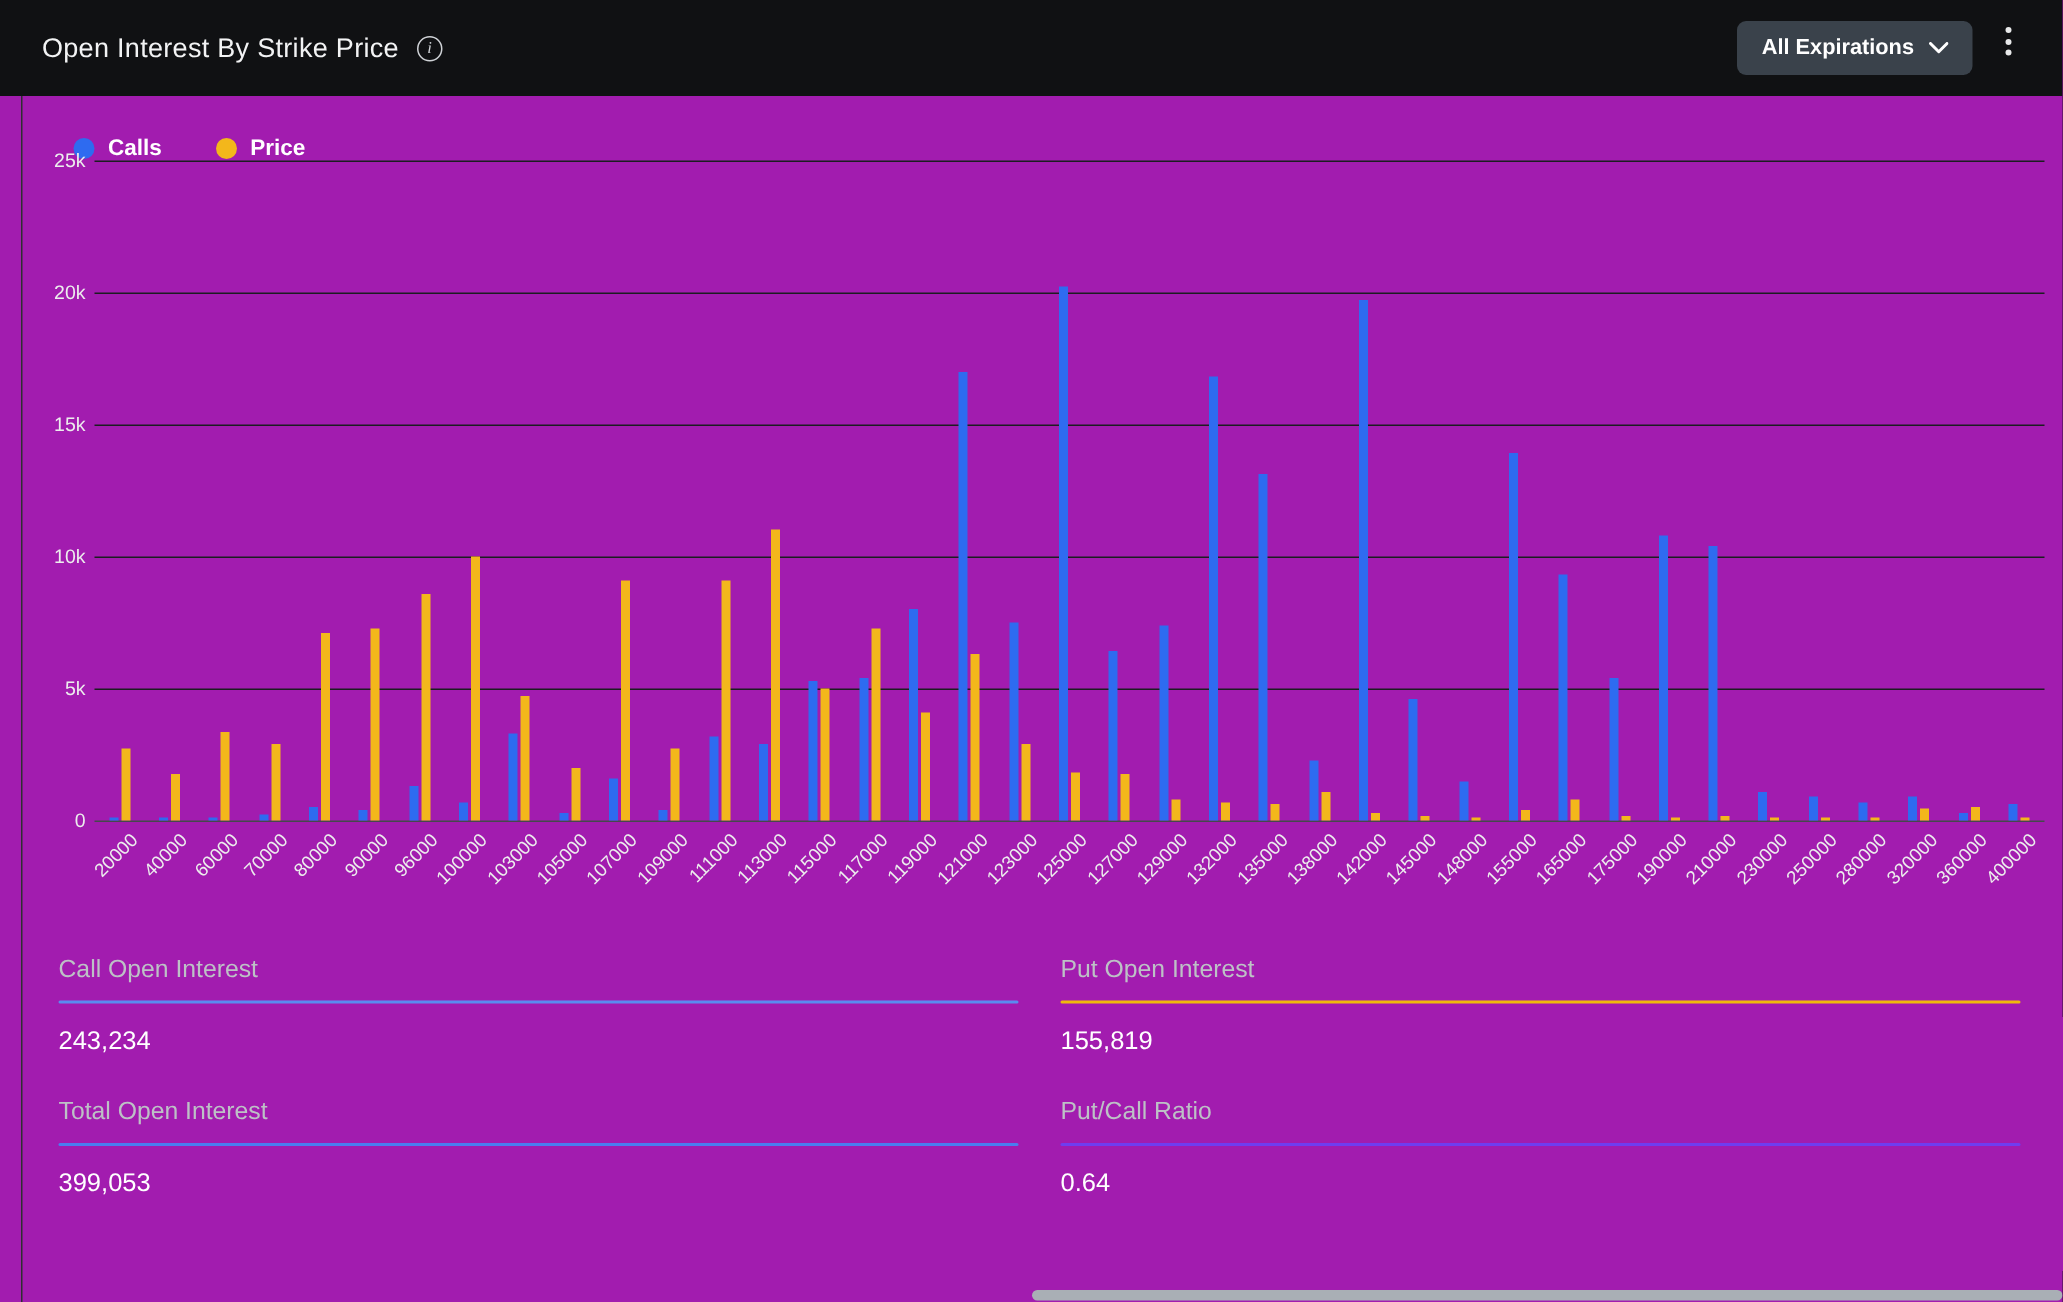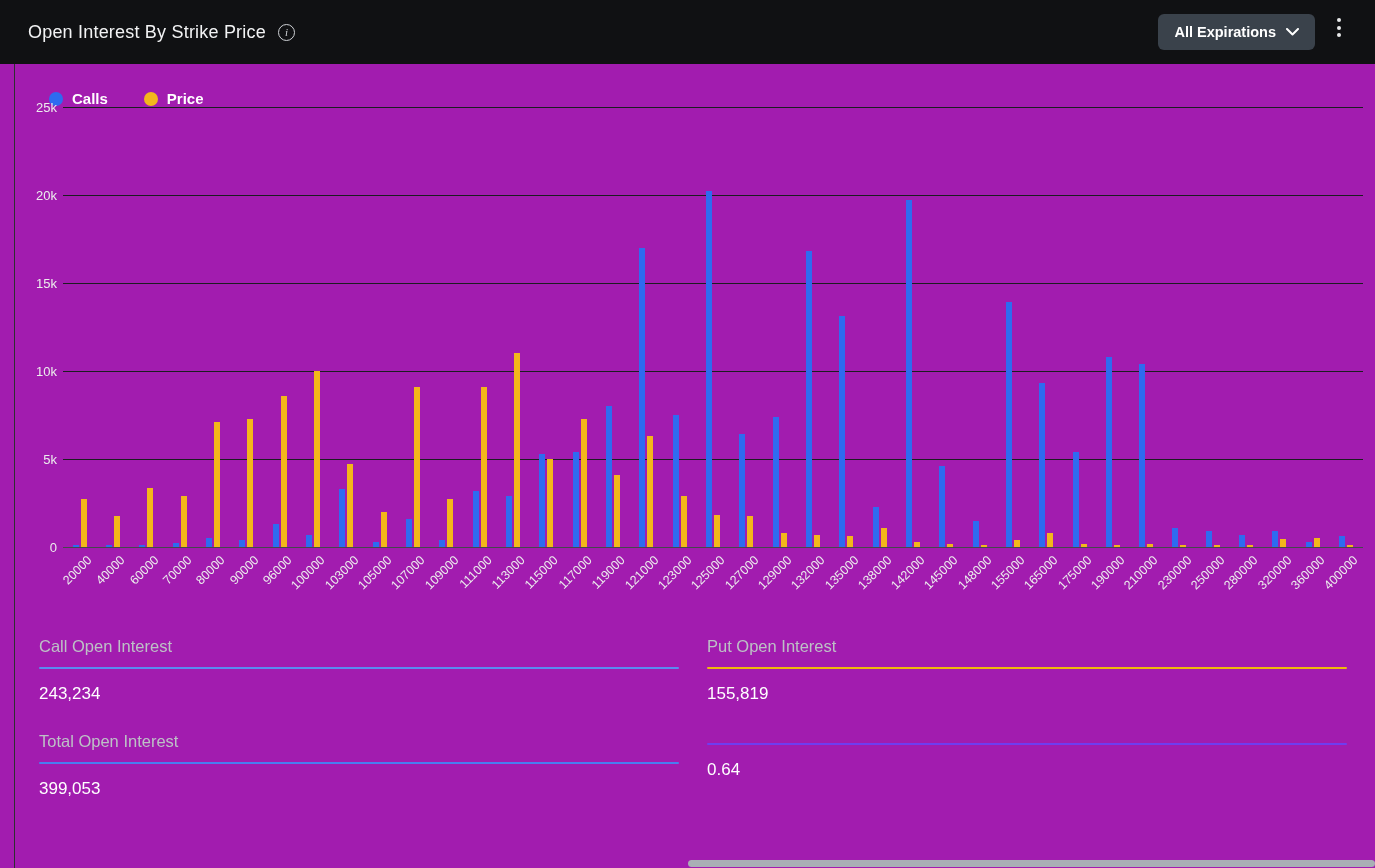--- a/index.html
+++ b/index.html
@@ -441,20 +441,21 @@
         <div class="stat-label">Put Open Interest</div>
         <div class="stat-line" style="background: rgb(240, 185, 11);"></div>
         <div class="stat-value">155,819</div>
       </div>
       <div class="stat">
         <div class="stat-label">Total Open Interest</div>
         <div class="stat-line" style="background: rgb(74, 125, 240);"></div>
         <div class="stat-value">399,053</div>
       </div>
       <div class="stat">
+        <div class="stat-label">Put/Call Ratio</div>
         <div class="stat-line" style="background: rgb(111, 61, 240);"></div>
         <div class="stat-value">0.64</div>
       </div>
     </div>
 
   </div>
 
   <div class="scrollbar">
     <div class="scrollbar-thumb"></div>
   </div>

